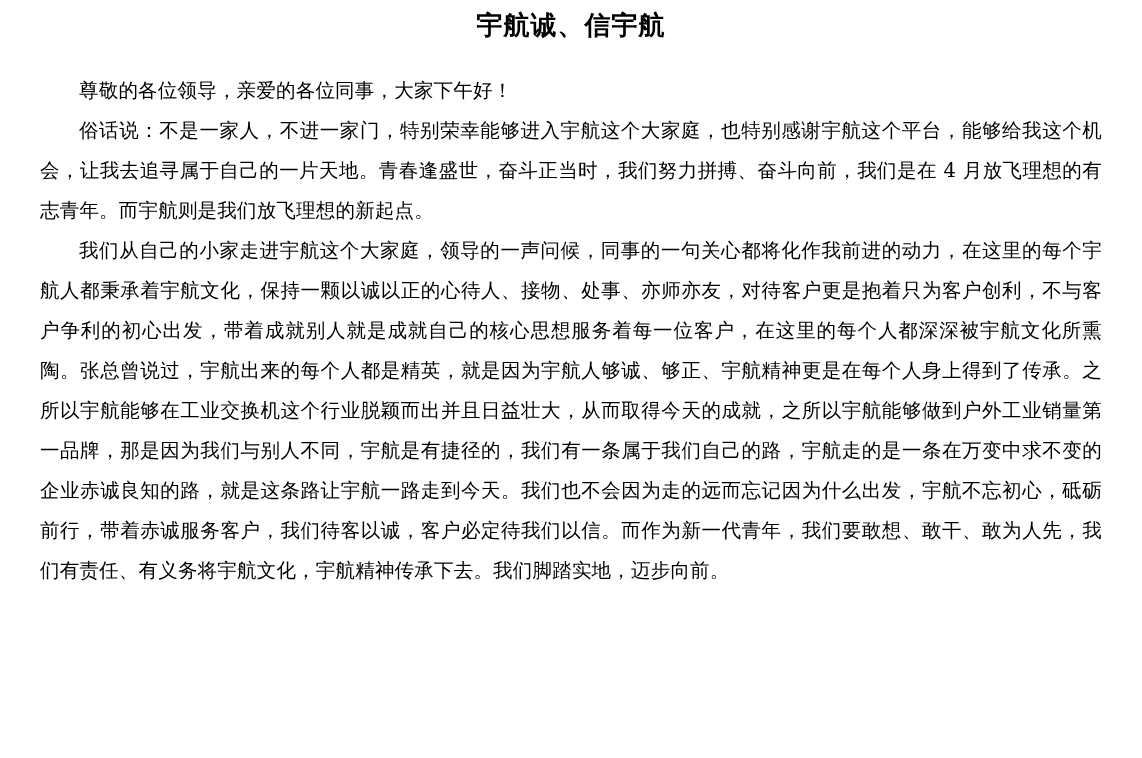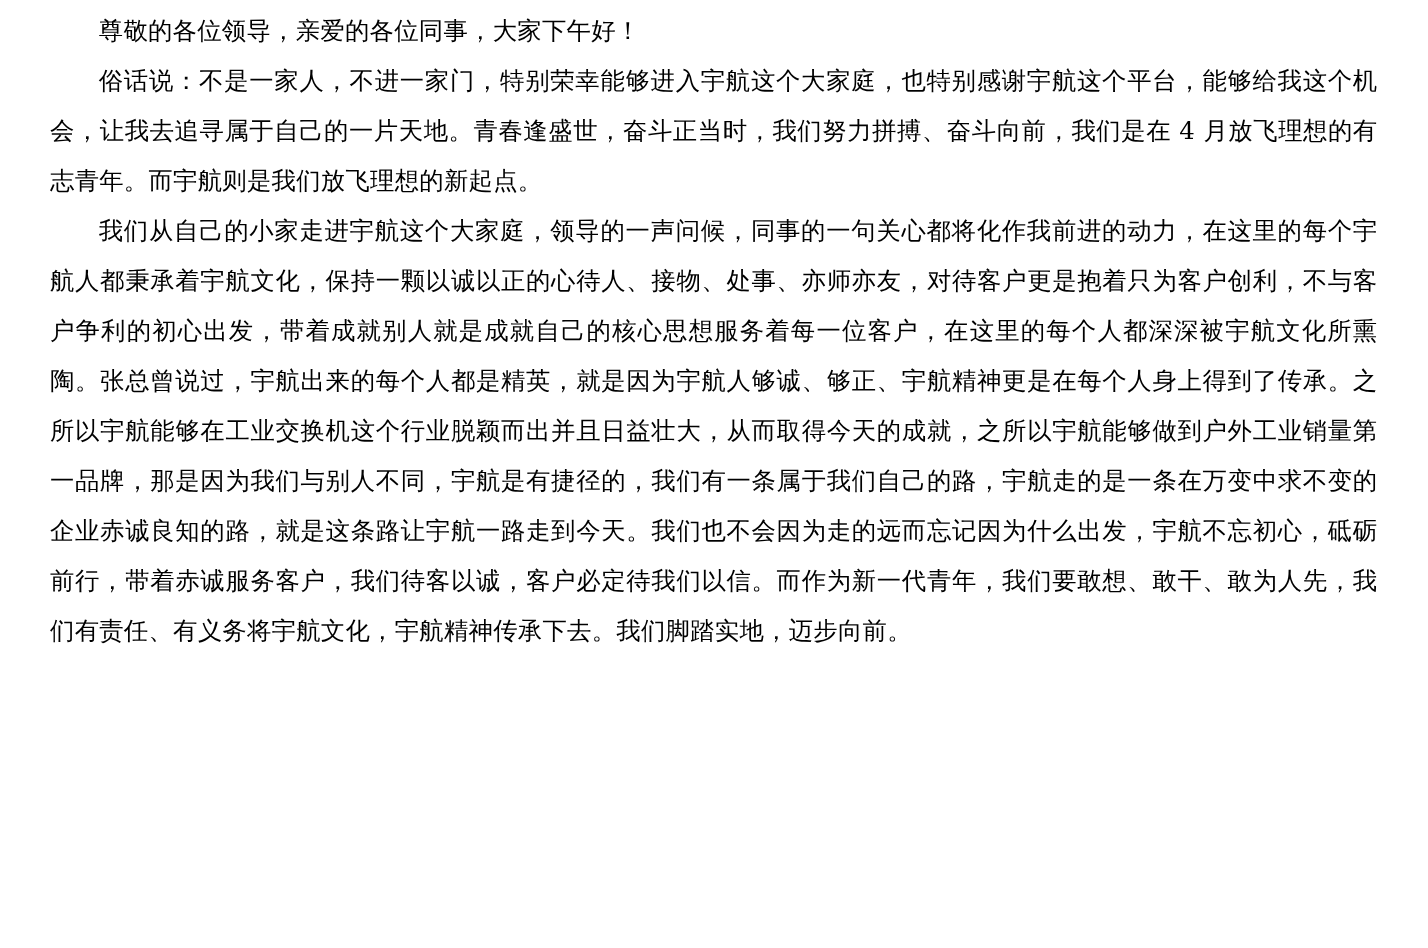--- a/index.html
+++ b/index.html
@@ -24,37 +24,38 @@
   .doc-title {
     text-align: center;
     font-size: 26px;
     font-weight: bold;
     line-height: 1.2;
     margin: 10px 0 0 0;
     letter-spacing: 1px;
     font-family: "DejaVu Sans", "Liberation Sans", sans-serif;
   }
   .body-text {
-    margin-top: 5px;
+    margin-top: 30px;
   }
   .para {
     font-size: 19.5px;
     line-height: 40px;
     text-align: justify;
     text-justify: inter-ideograph;
     text-indent: 2em;
     margin: 0;
     letter-spacing: 0.2px;
   }
 </style>
 </head>
 <body>
 
 <div class="page">
 
+  <h1 class="doc-title">宇航诚、信宇航</h1>
 
   <div class="body-text">
     <p class="para">尊敬的各位领导，亲爱的各位同事，大家下午好！</p>
     <p class="para">俗话说：不是一家人，不进一家门，特别荣幸能够进入宇航这个大家庭，也特别感谢宇航这个平台，能够给我这个机会，让我去追寻属于自己的一片天地。青春逢盛世，奋斗正当时，我们努力拼搏、奋斗向前，我们是在 4 月放飞理想的有志青年。而宇航则是我们放飞理想的新起点。</p>
     <p class="para">我们从自己的小家走进宇航这个大家庭，领导的一声问候，同事的一句关心都将化作我前进的动力，在这里的每个宇航人都秉承着宇航文化，保持一颗以诚以正的心待人、接物、处事、亦师亦友，对待客户更是抱着只为客户创利，不与客户争利的初心出发，带着成就别人就是成就自己的核心思想服务着每一位客户，在这里的每个人都深深被宇航文化所熏陶。张总曾说过，宇航出来的每个人都是精英，就是因为宇航人够诚、够正、宇航精神更是在每个人身上得到了传承。之所以宇航能够在工业交换机这个行业脱颖而出并且日益壮大，从而取得今天的成就，之所以宇航能够做到户外工业销量第一品牌，那是因为我们与别人不同，宇航是有捷径的，我们有一条属于我们自己的路，宇航走的是一条在万变中求不变的企业赤诚良知的路，就是这条路让宇航一路走到今天。我们也不会因为走的远而忘记因为什么出发，宇航不忘初心，砥砺前行，带着赤诚服务客户，我们待客以诚，客户必定待我们以信。而作为新一代青年，我们要敢想、敢干、敢为人先，我们有责任、有义务将宇航文化，宇航精神传承下去。我们脚踏实地，迈步向前。</p>
   </div>
 
 </div>
 
 </body></html>

